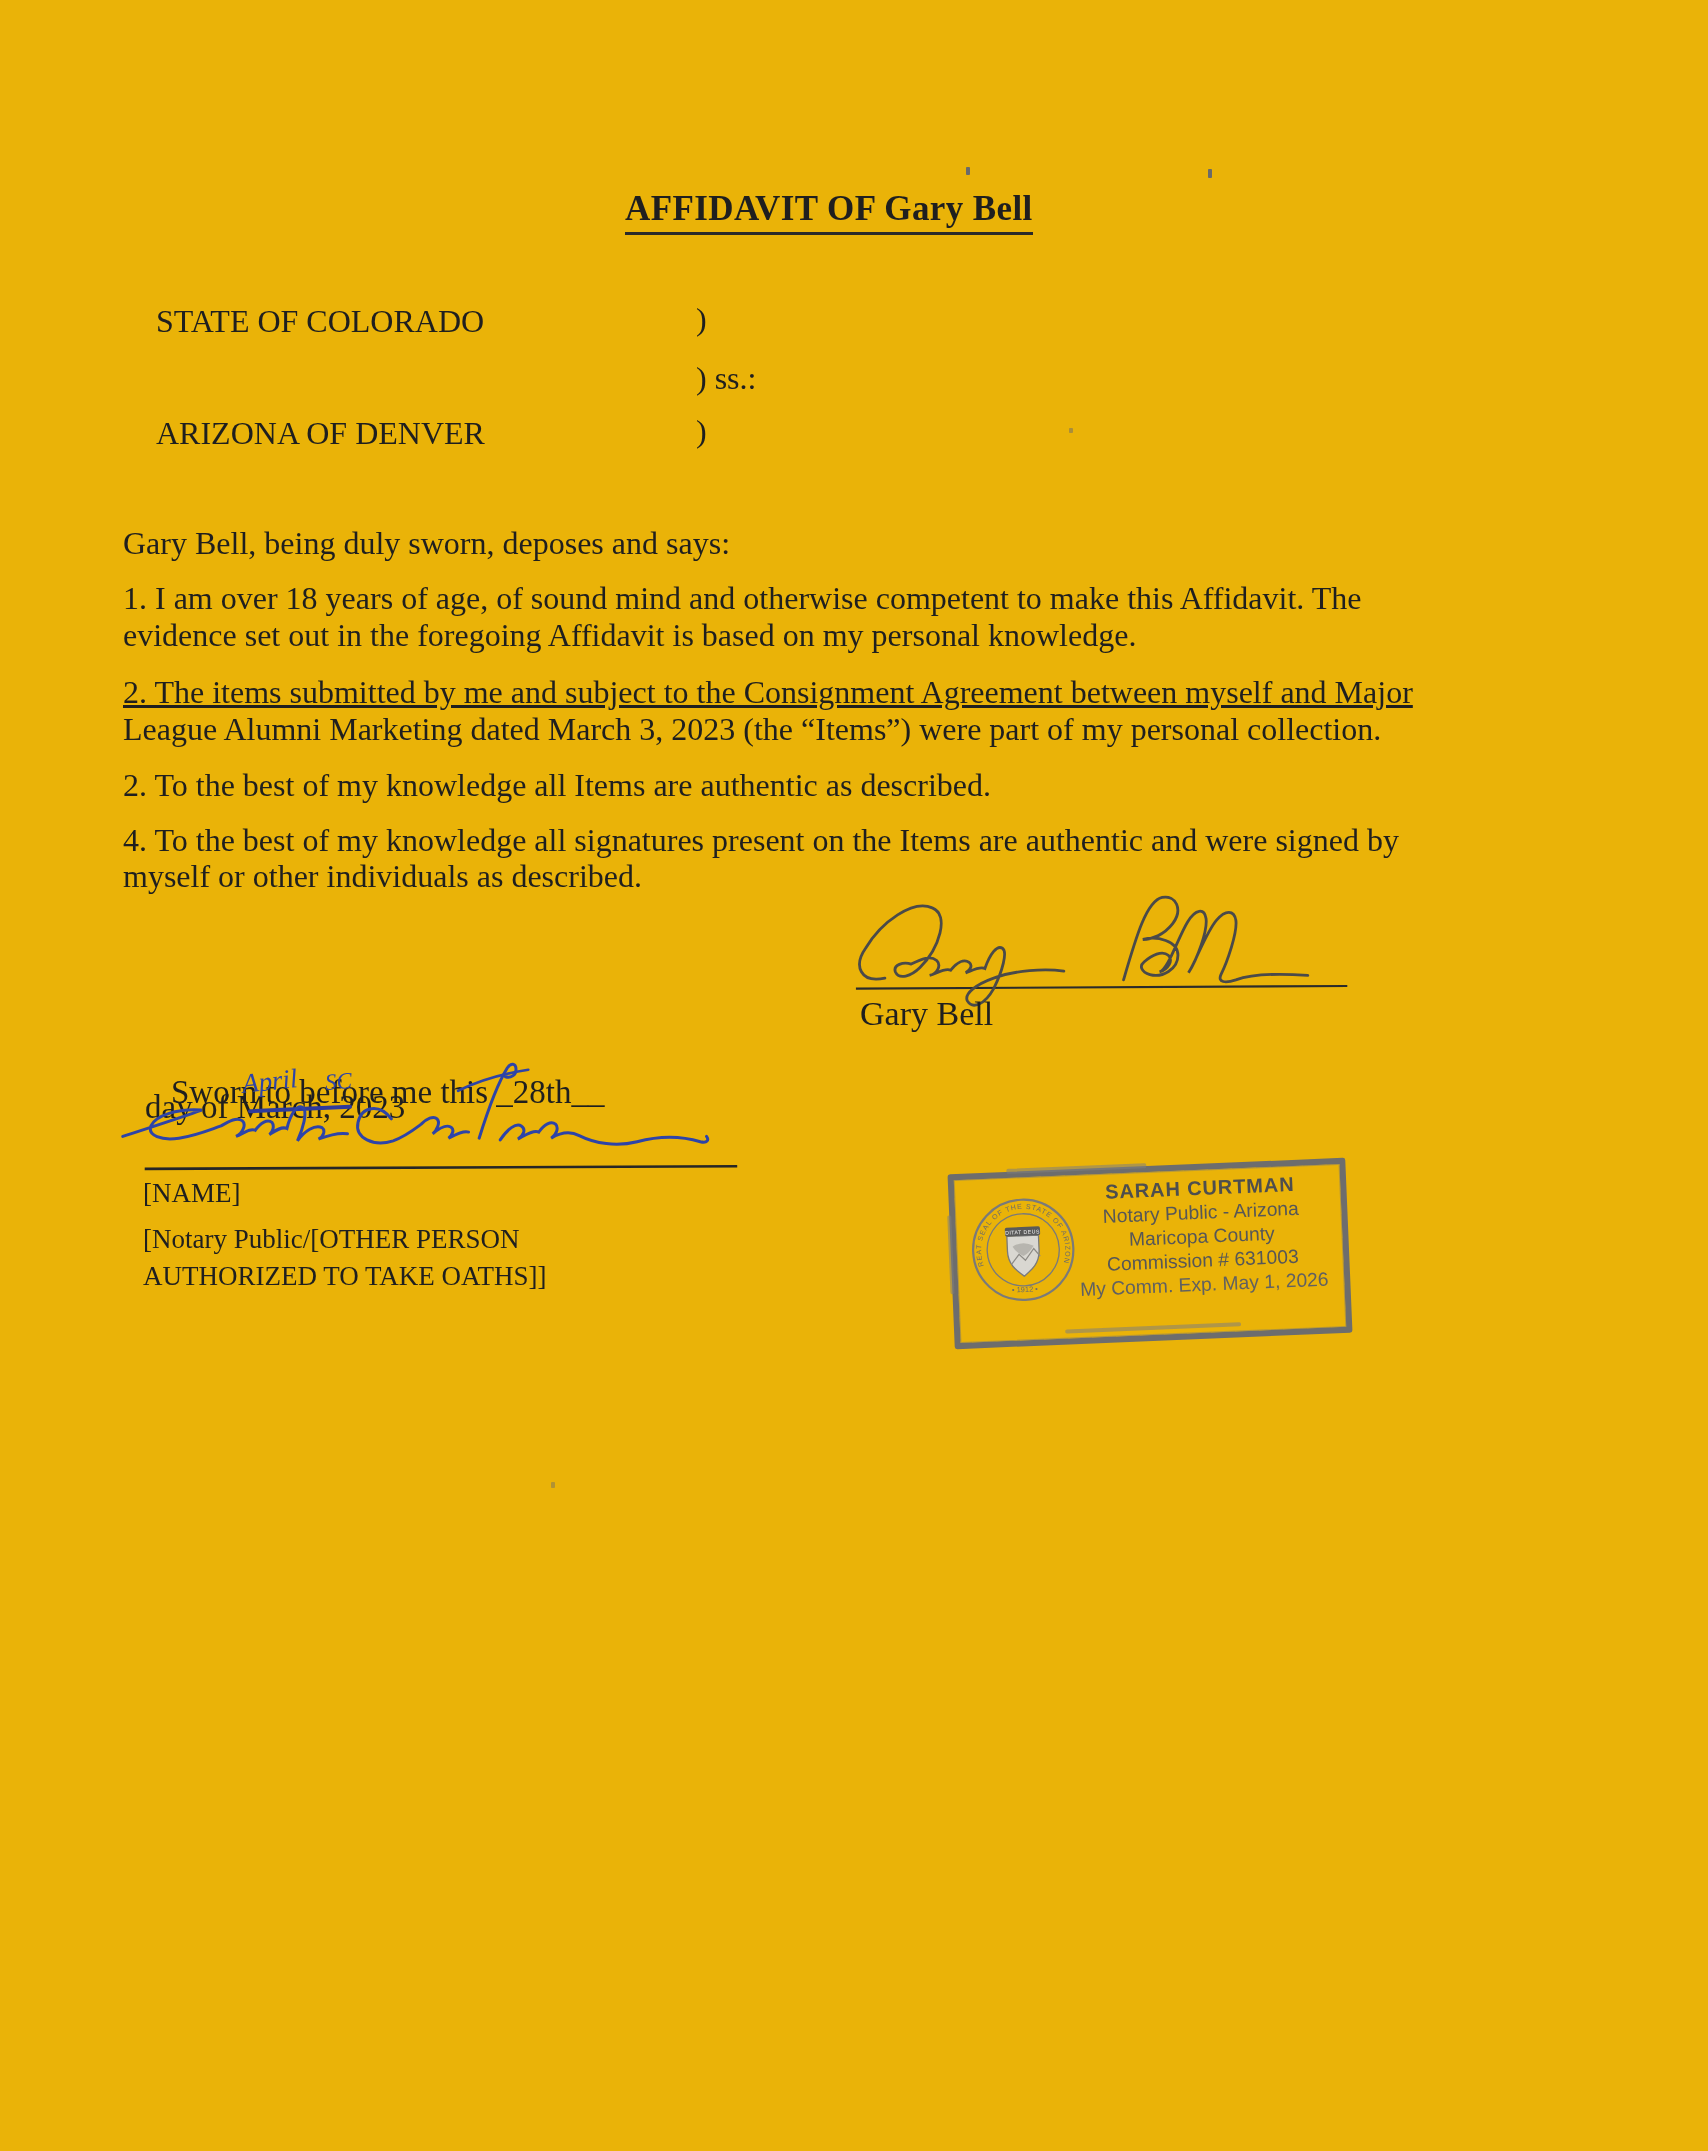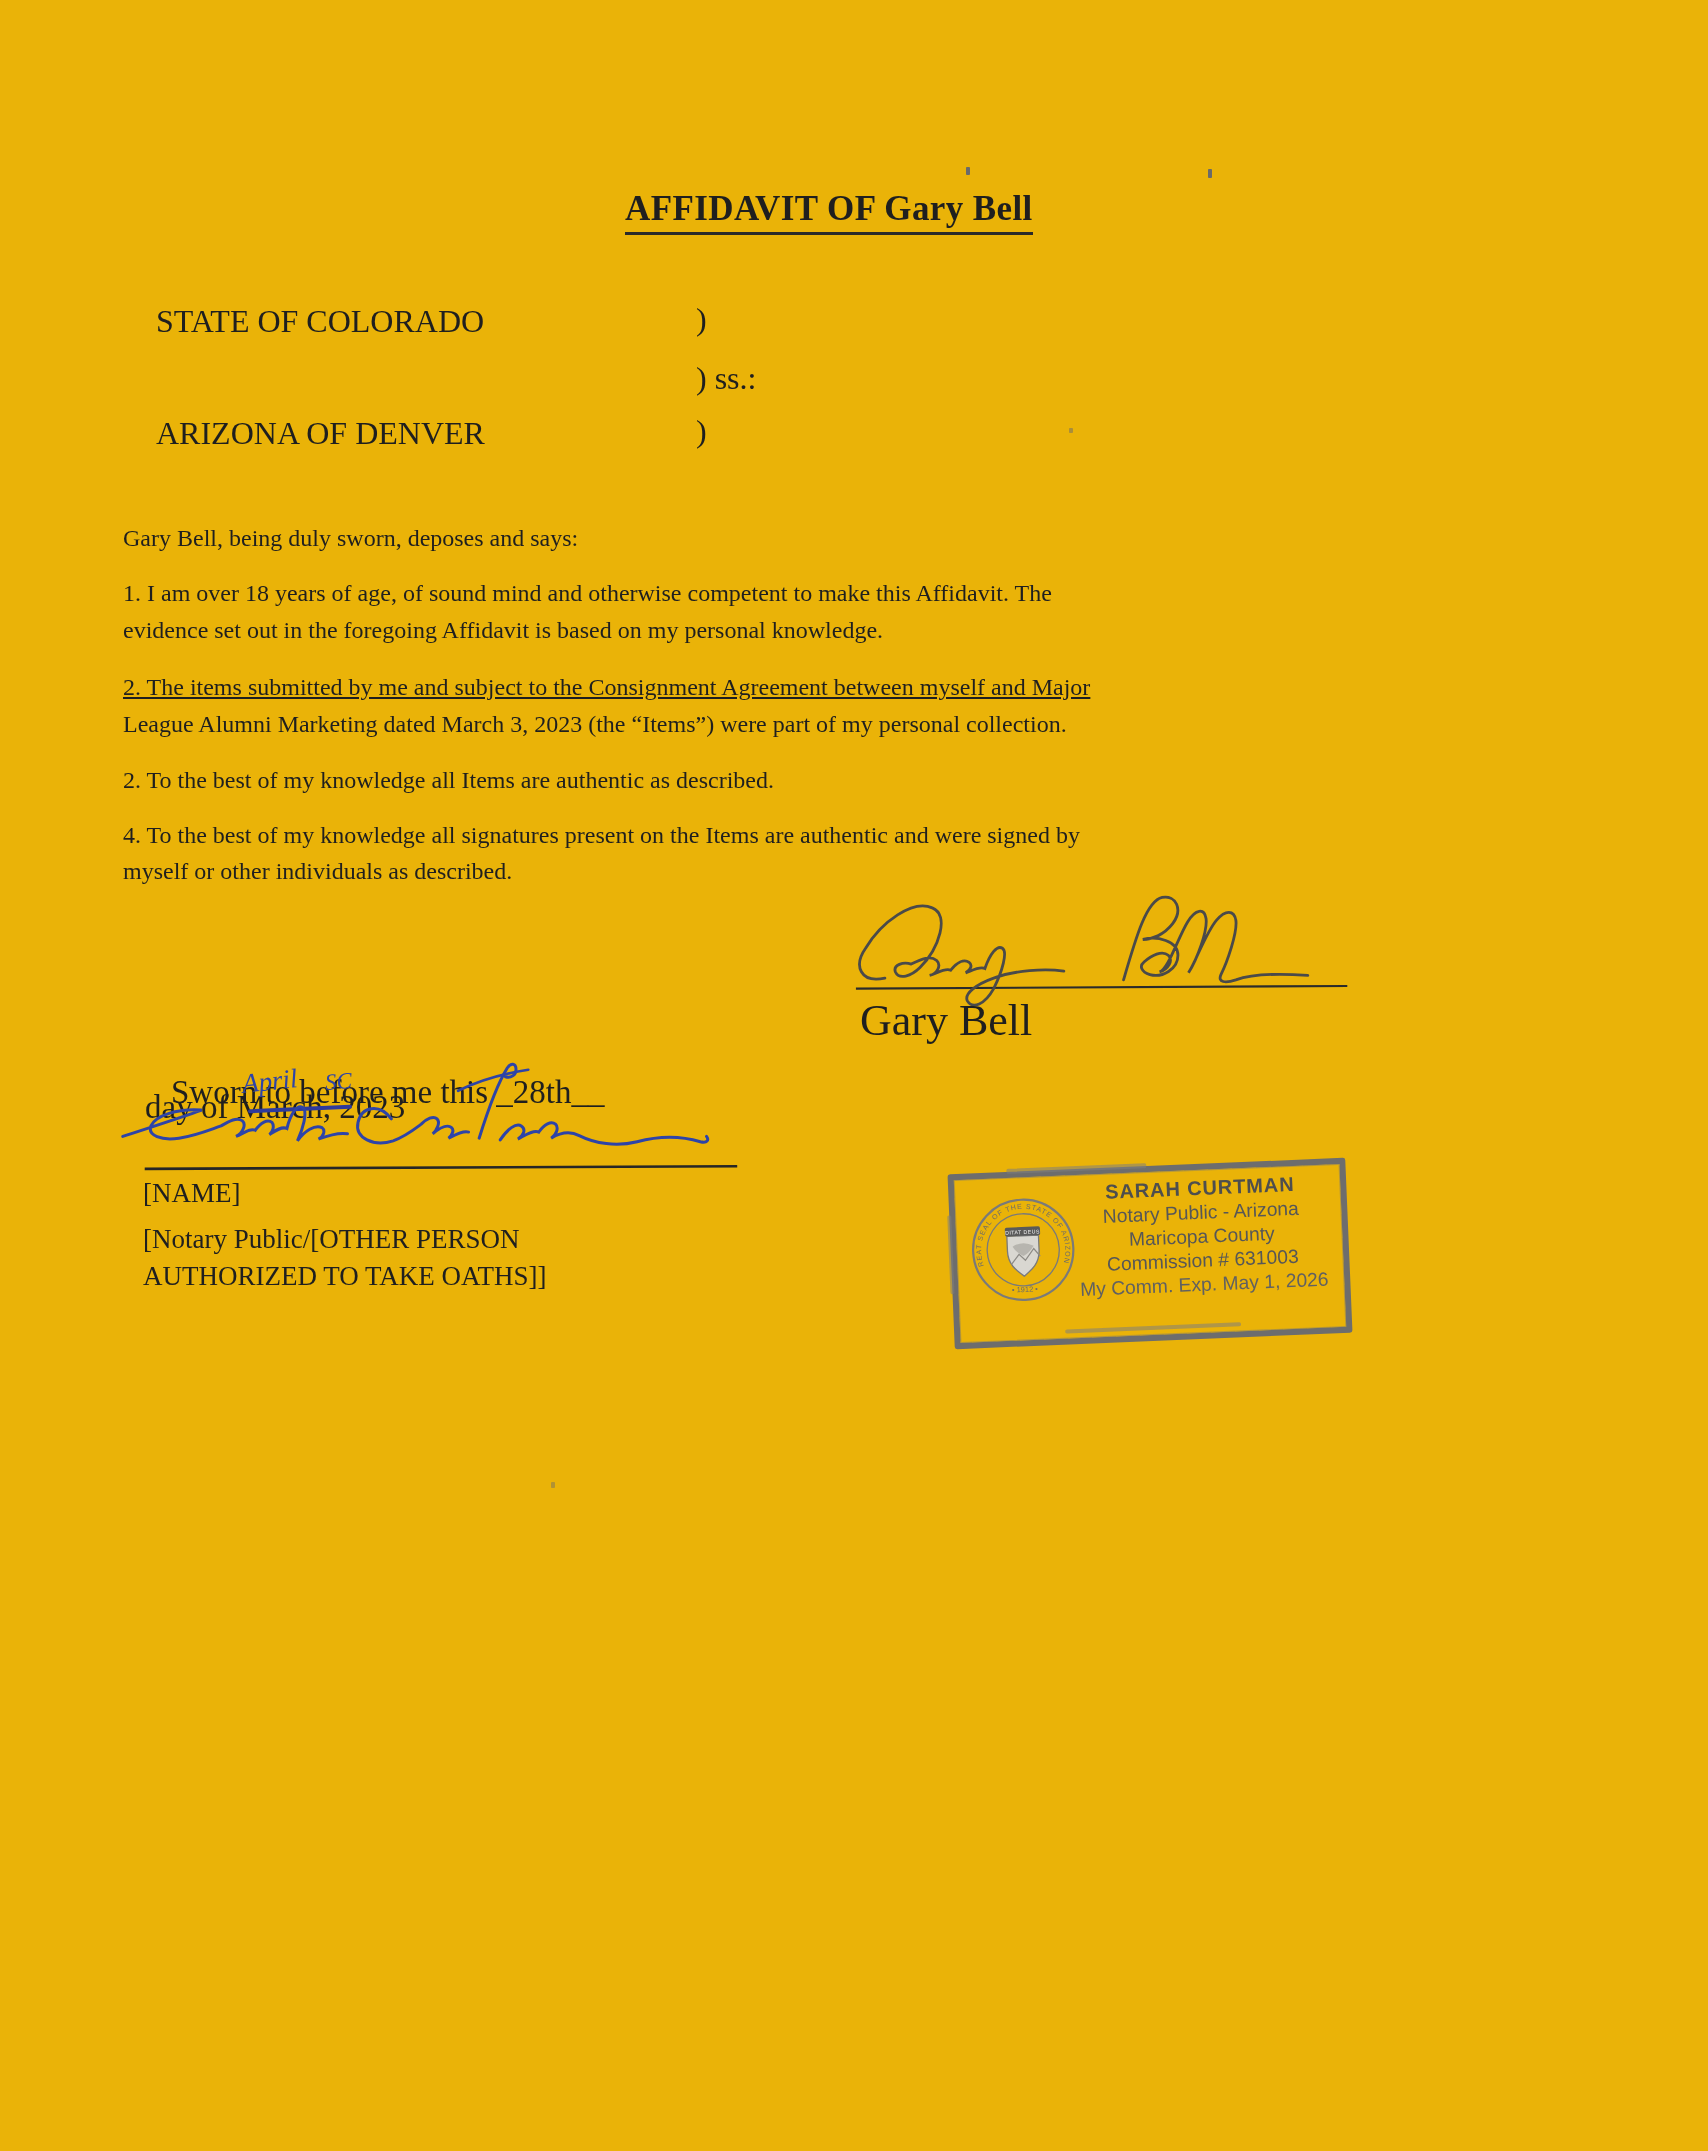--- a/index.html
+++ b/index.html
@@ -11,24 +11,24 @@
     color:#1f1f1f;
     overflow:hidden;
   }
   .abs{position:absolute;white-space:nowrap;}
   .title{
     font-size:35px;font-weight:bold;
     border-bottom:3.5px solid #2a2a2a;
     padding-bottom:2.6px;letter-spacing:0.4px;
   }
   .venue{font-size:32px;}
-  .body-line{font-size:24px;}
+  .body-line{font-size:32px;}
   .jurat-line{font-size:33px;}
   .bracket-line{font-size:27px;}
-  .printed-name{font-size:44px;}
+  .printed-name{font-size:34px;}
   .hand-blue{
     color:#2e44a8;
     font-style:italic;
     font-family:"Liberation Serif",serif;
   }
   .strike{
     position:absolute;left:248px;top:1107px;width:104px;height:3.5px;
     background:#2e3a9c;transform:rotate(-2.5deg);border-radius:1.8px;
   }
   .speck{position:absolute;background:#6a6a6a;border-radius:0.9px;}

